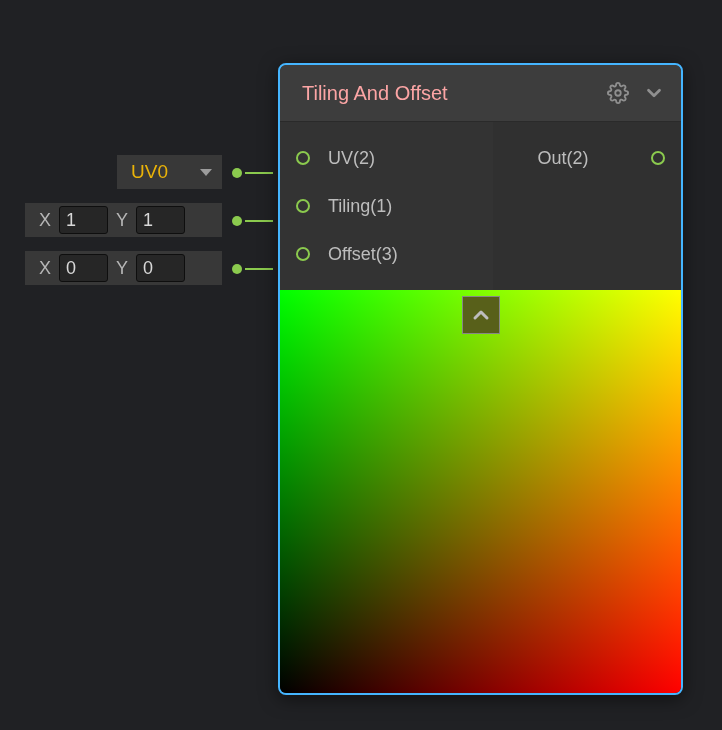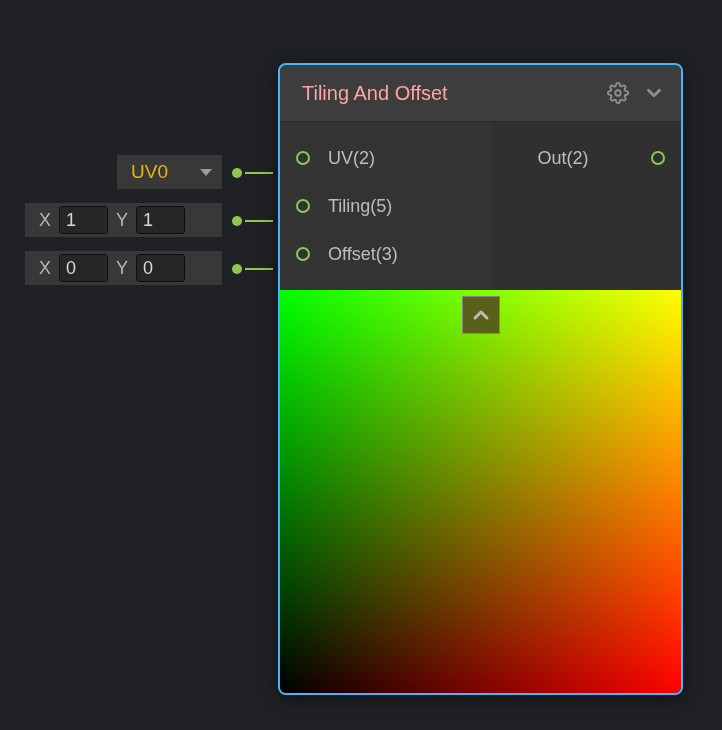--- a/index.html
+++ b/index.html
@@ -259,21 +259,21 @@
     </div>
 
     <div class="node-body">
       <div class="inputs-col">
         <div class="port-row">
           <div class="port-circle"></div>
           <span>UV(2)</span>
         </div>
         <div class="port-row">
           <div class="port-circle"></div>
-          <span>Tiling(5)</span>
+          <span>Tiling(1)</span>
         </div>
         <div class="port-row">
           <div class="port-circle"></div>
           <span>Offset(3)</span>
         </div>
       </div>
       <div class="outputs-col">
         <div class="port-row">
           <span>Out(2)</span>
           <div class="port-circle"></div>

